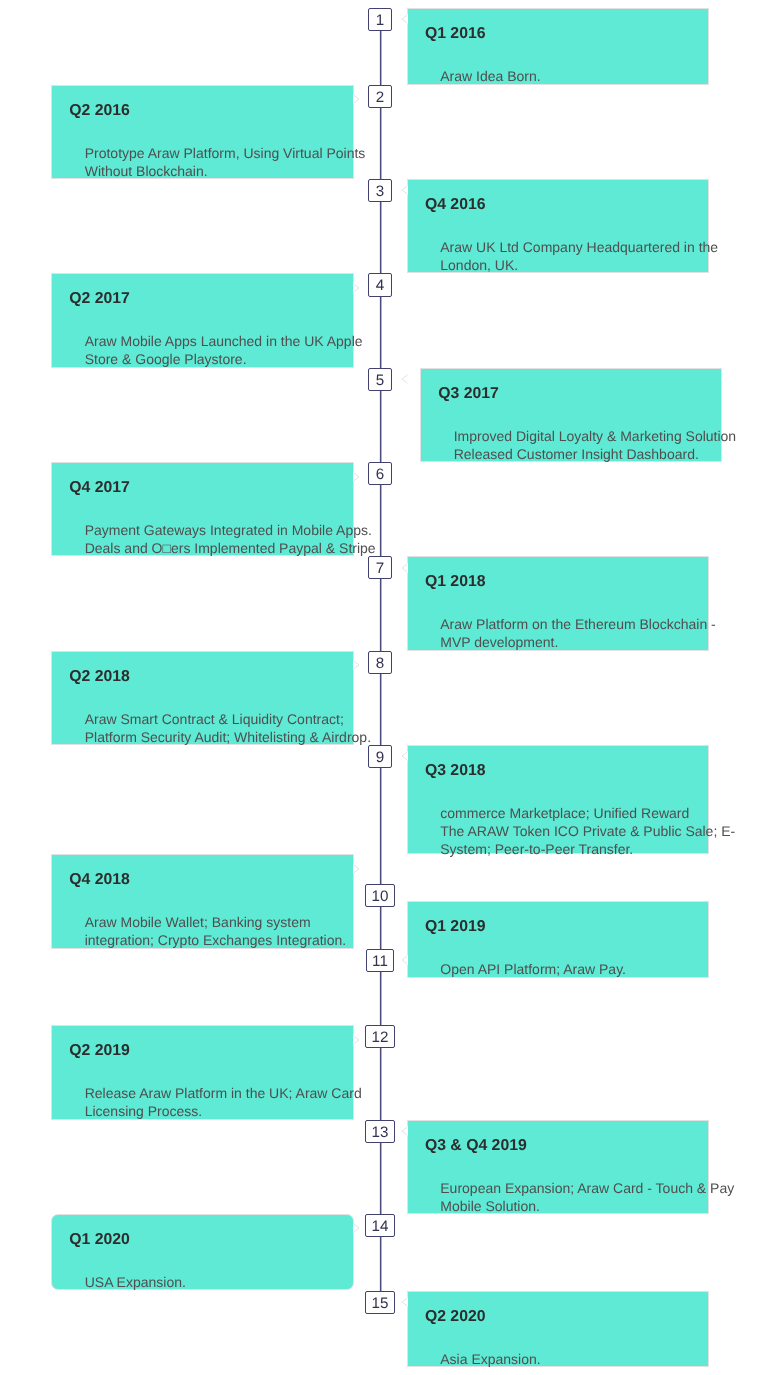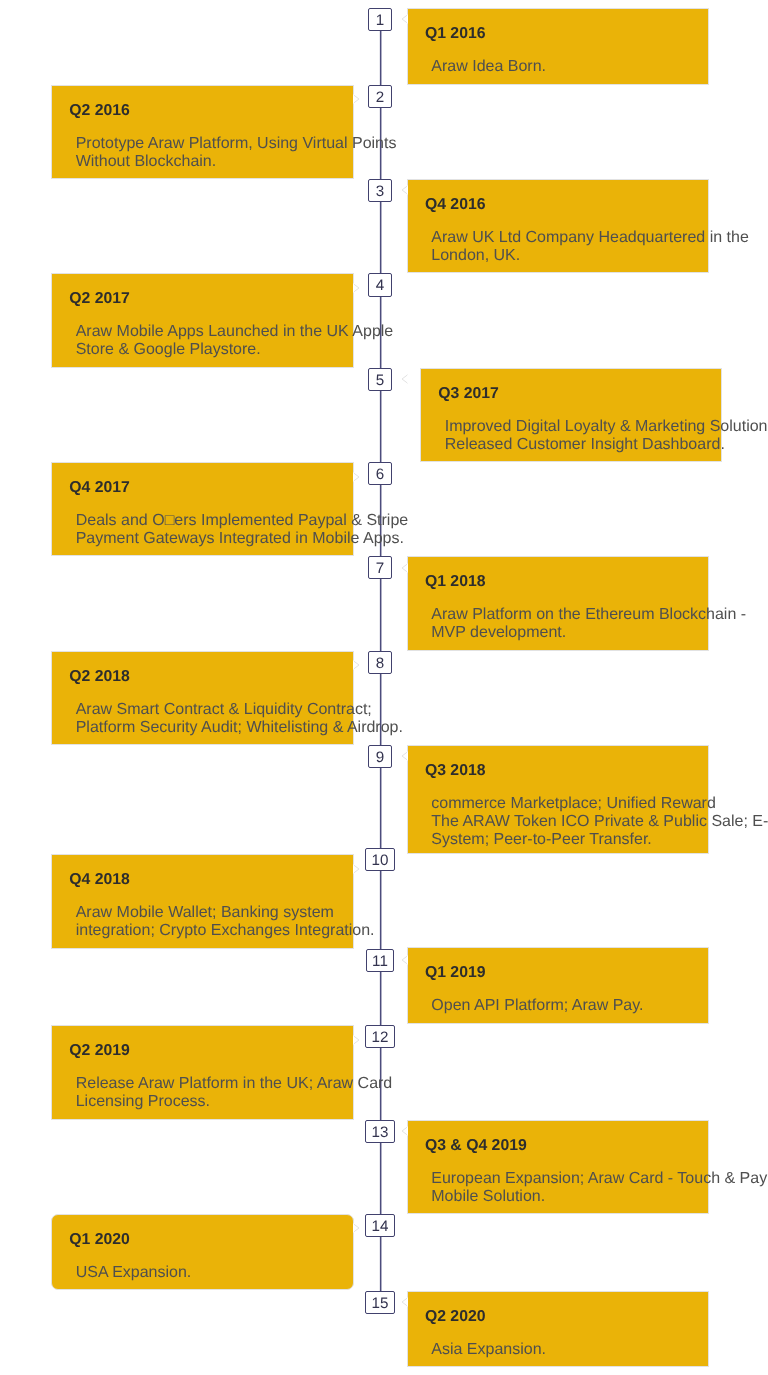--- a/index.html
+++ b/index.html
@@ -44,42 +44,42 @@
     line-height: 23px;
     text-align: center;
     z-index: 3;
     padding: 0 5.3px;
     white-space: nowrap;
   }
   .card {
     position: absolute;
     box-sizing: border-box;
     border: 1px solid #e2e2e2;
-    background: #eab308;
+    background: #5eead4;
     z-index: 2;
   }
   .card .title {
     position: absolute;
     left: 17.3px;
     top: 16.1px;
     font-size: 15.8px;
     font-weight: bold;
     color: #2d2d2d;
     margin: 0;
     white-space: nowrap;
     line-height: 18px;
   }
   .card .desc {
     position: absolute;
     left: 15.7px;
     top: 41px;
-    font-size: 16px;
+    font-size: 14px;
     color: #4f4f4f;
     line-height: 18px;
-    margin: 8px;
+    margin: 17px;
     white-space: nowrap;
   }
   .notch {
     position: absolute;
     width: 7px;
     height: 10px;
     z-index: 4;
     overflow: visible;
     line-height: 0;
   }
@@ -155,22 +155,22 @@
     <div class="notch" style="top: 373.9px; left: 400.6px;"><svg width="7" height="10" viewBox="0 0 7 10">
           <path d="M7 0.5 L1 5 L7 9.5" fill="#ffffff" stroke="#e2e2e2" stroke-width="1"></path>
           <path d="M7 0.5 L7 9.5" stroke="#ffffff" stroke-width="1.6"></path>
         </svg></div>
     <div class="badge" style="top: 367.7px; left: 368.406px;">5</div>
   </div>
   <div class="row">
     <div class="card" style="left: 51px; top: 462px; width: 302.6px; height: 94.3px;">
       <div class="title">Q4 2017</div>
       <div class="desc">
+        <div class="desc-line">Payment Gateways Integrated in Mobile Apps.</div>
         <div class="desc-line">Deals and O□ers Implemented Paypal &amp; Stripe</div>
-        <div class="desc-line">Payment Gateways Integrated in Mobile Apps.</div>
       </div>
     </div>
     <div class="notch" style="top: 471.5px; left: 352.6px;"><svg width="7" height="10" viewBox="0 0 7 10">
           <path d="M0 0.5 L6 5 L0 9.5" fill="#ffffff" stroke="#e2e2e2" stroke-width="1"></path>
           <path d="M0 0.5 L0 9.5" stroke="#ffffff" stroke-width="1.6"></path>
         </svg></div>
     <div class="badge" style="top: 462px; left: 368.406px;">6</div>
   </div>
   <div class="row">
     <div class="card" style="left: 406.6px; top: 556.3px; width: 302.4px; height: 94.3px;">
@@ -220,24 +220,24 @@
       <div class="title">Q4 2018</div>
       <div class="desc">
         <div class="desc-line">Araw Mobile Wallet; Banking system</div>
         <div class="desc-line">integration; Crypto Exchanges Integration.</div>
       </div>
     </div>
     <div class="notch" style="top: 863.9px; left: 352.6px;"><svg width="7" height="10" viewBox="0 0 7 10">
           <path d="M0 0.5 L6 5 L0 9.5" fill="#ffffff" stroke="#e2e2e2" stroke-width="1"></path>
           <path d="M0 0.5 L0 9.5" stroke="#ffffff" stroke-width="1.6"></path>
         </svg></div>
-    <div class="badge" style="top: 848px; left: 365.25px;">10</div>
-  </div>
-  <div class="row">
-    <div class="card" style="left: 406.6px; top: 947px; width: 302.4px; height: 76.6px; text-align: center;">
+    <div class="badge" style="top: 884px; left: 365.25px;">10</div>
+  </div>
+  <div class="row">
+    <div class="card" style="left: 406.6px; top: 901px; width: 302.4px; height: 76.6px; text-align: center;">
       <div class="title">Q1 2019</div>
       <div class="desc">
         <div class="desc-line">Open API Platform; Araw Pay.</div>
       </div>
     </div>
     <div class="notch" style="top: 954.9px; left: 400.6px;"><svg width="7" height="10" viewBox="0 0 7 10">
           <path d="M7 0.5 L1 5 L7 9.5" fill="#ffffff" stroke="#e2e2e2" stroke-width="1"></path>
           <path d="M7 0.5 L7 9.5" stroke="#ffffff" stroke-width="1.6"></path>
         </svg></div>
     <div class="badge" style="top: 948.7px; left: 365.82px;">11</div>

